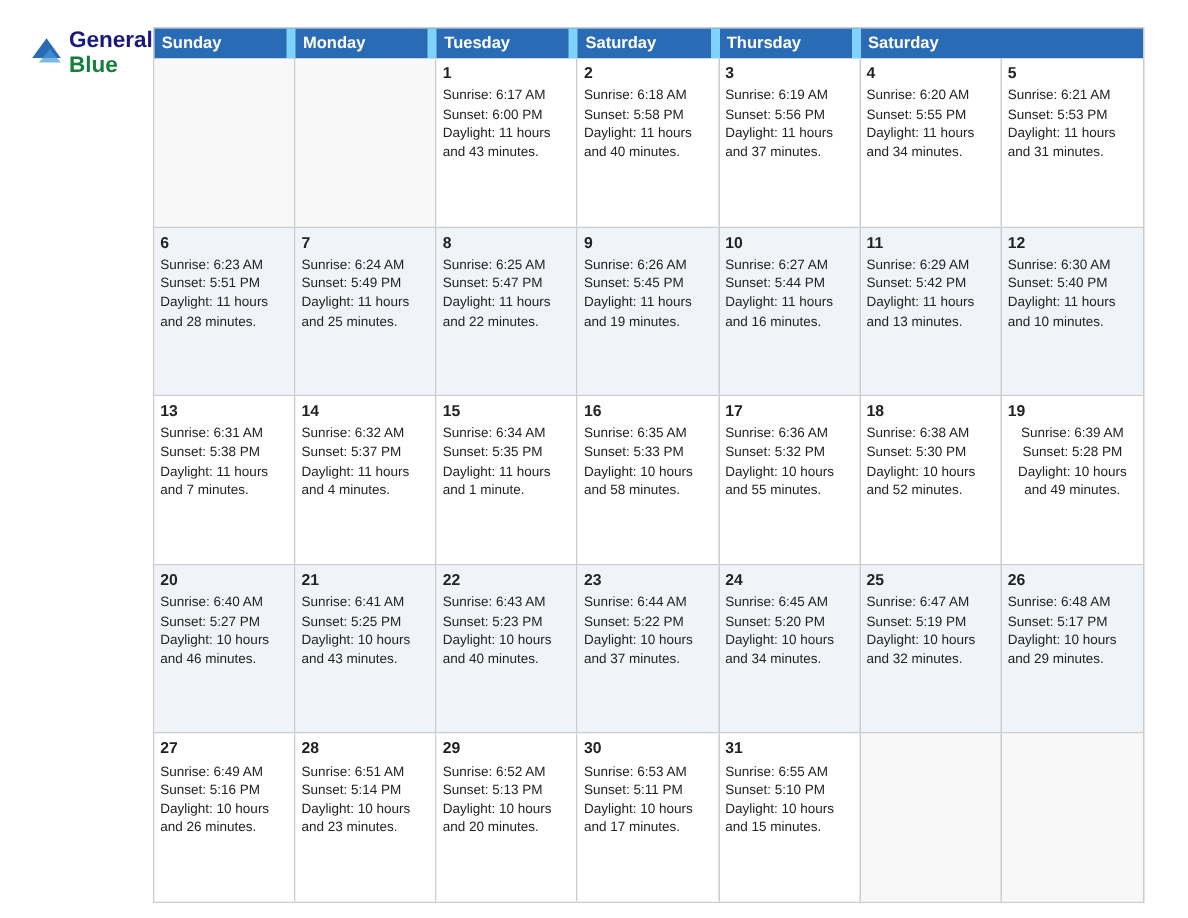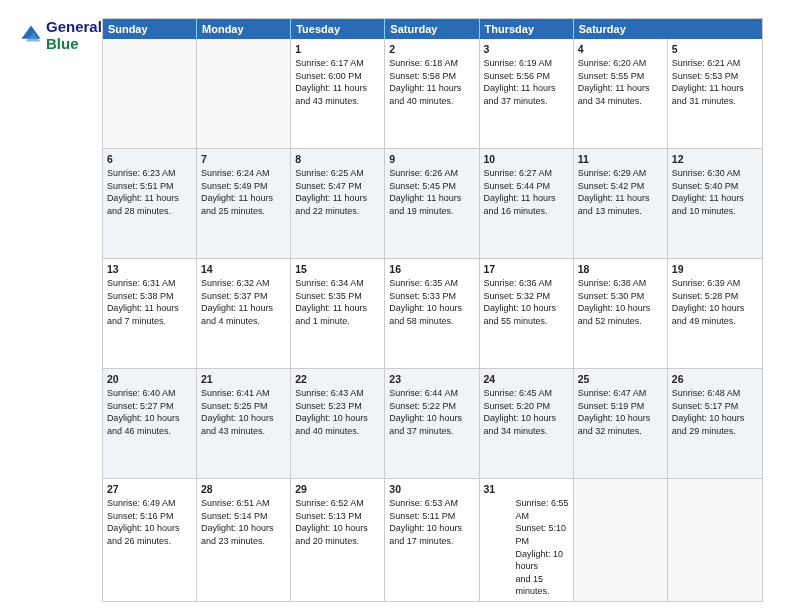--- a/index.html
+++ b/index.html
@@ -54,21 +54,21 @@
     .cal-header-row {
       display: grid;
       grid-template-columns: repeat(7, 1fr);
       background: #2a6bb5;
     }
     .cal-header-cell {
       color: #fff;
       font-size: 11px;
       font-weight: bold;
       padding: 4px 5px;
-      border-right: 1px solid #7dd3fc;
+      border-right: 6px solid #7dd3fc;
       text-align: left;
     }
     .cal-header-cell:last-child { border-right: none; }
     .cal-body {
       flex: 1;
       display: flex;
       flex-direction: column;
     }
     .cal-row {
       display: grid;
@@ -263,21 +263,21 @@
           </div>
           <div class="cal-cell">
             <span class="day-num">18</span>
             <div class="info" style="white-space: pre-line;">Sunrise: 6:38 AM
 Sunset: 5:30 PM
 Daylight: 10 hours
 and 52 minutes.</div>
           </div>
           <div class="cal-cell">
             <span class="day-num">19</span>
-            <div class="info" style="white-space: pre-line;">Sunrise: 6:39 AM
+            <div class="info" style="white-space: pre-line; text-align: center;">Sunrise: 6:39 AM
 Sunset: 5:28 PM
 Daylight: 10 hours
 and 49 minutes.</div>
           </div>
         </div>
         <div class="cal-row">
           <div class="cal-cell">
             <span class="day-num">20</span>
             <div class="info" style="white-space: pre-line;">Sunrise: 6:40 AM
 Sunset: 5:27 PM
@@ -351,21 +351,21 @@
           </div>
           <div class="cal-cell">
             <span class="day-num">30</span>
             <div class="info" style="white-space: pre-line;">Sunrise: 6:53 AM
 Sunset: 5:11 PM
 Daylight: 10 hours
 and 17 minutes.</div>
           </div>
           <div class="cal-cell">
             <span class="day-num">31</span>
-            <div class="info" style="white-space: pre-line; margin-left: 32px;">Sunrise: 6:55 AM
+            <div class="info" style="white-space: pre-line;">Sunrise: 6:55 AM
 Sunset: 5:10 PM
 Daylight: 10 hours
 and 15 minutes.</div>
           </div>
           <div class="cal-cell empty"></div>
           <div class="cal-cell empty"></div>
         </div>
       </div>
   </div>
 </div>

